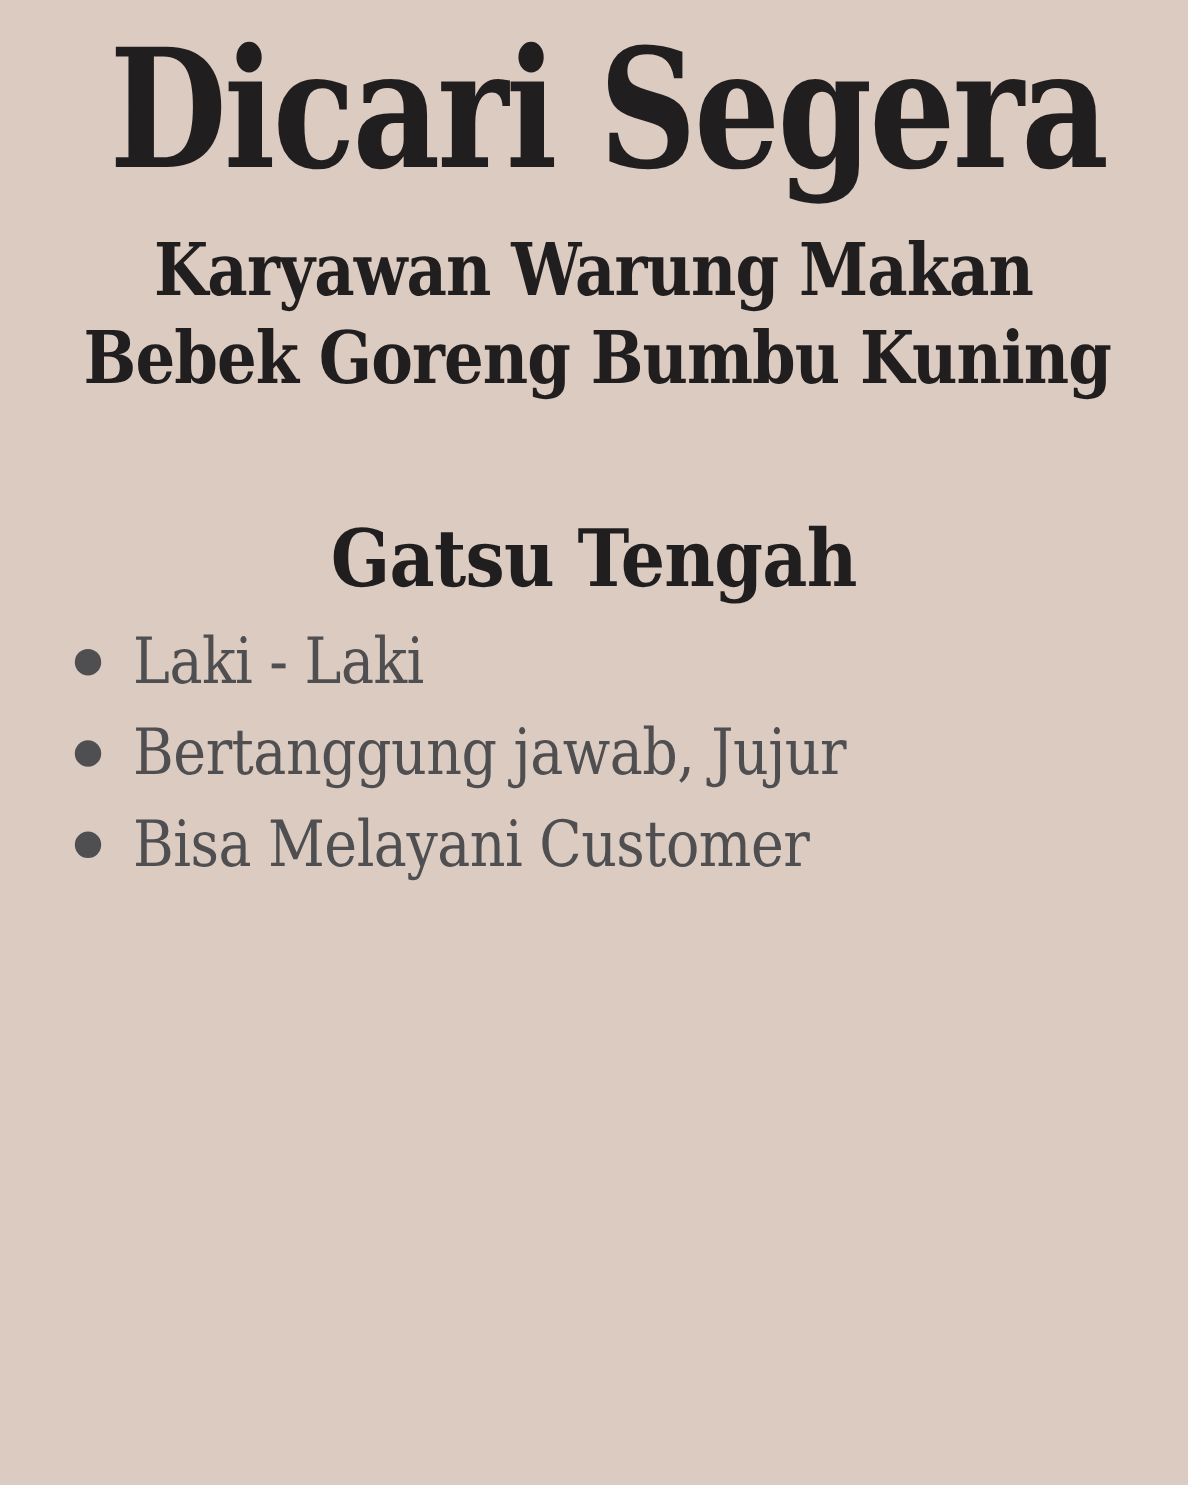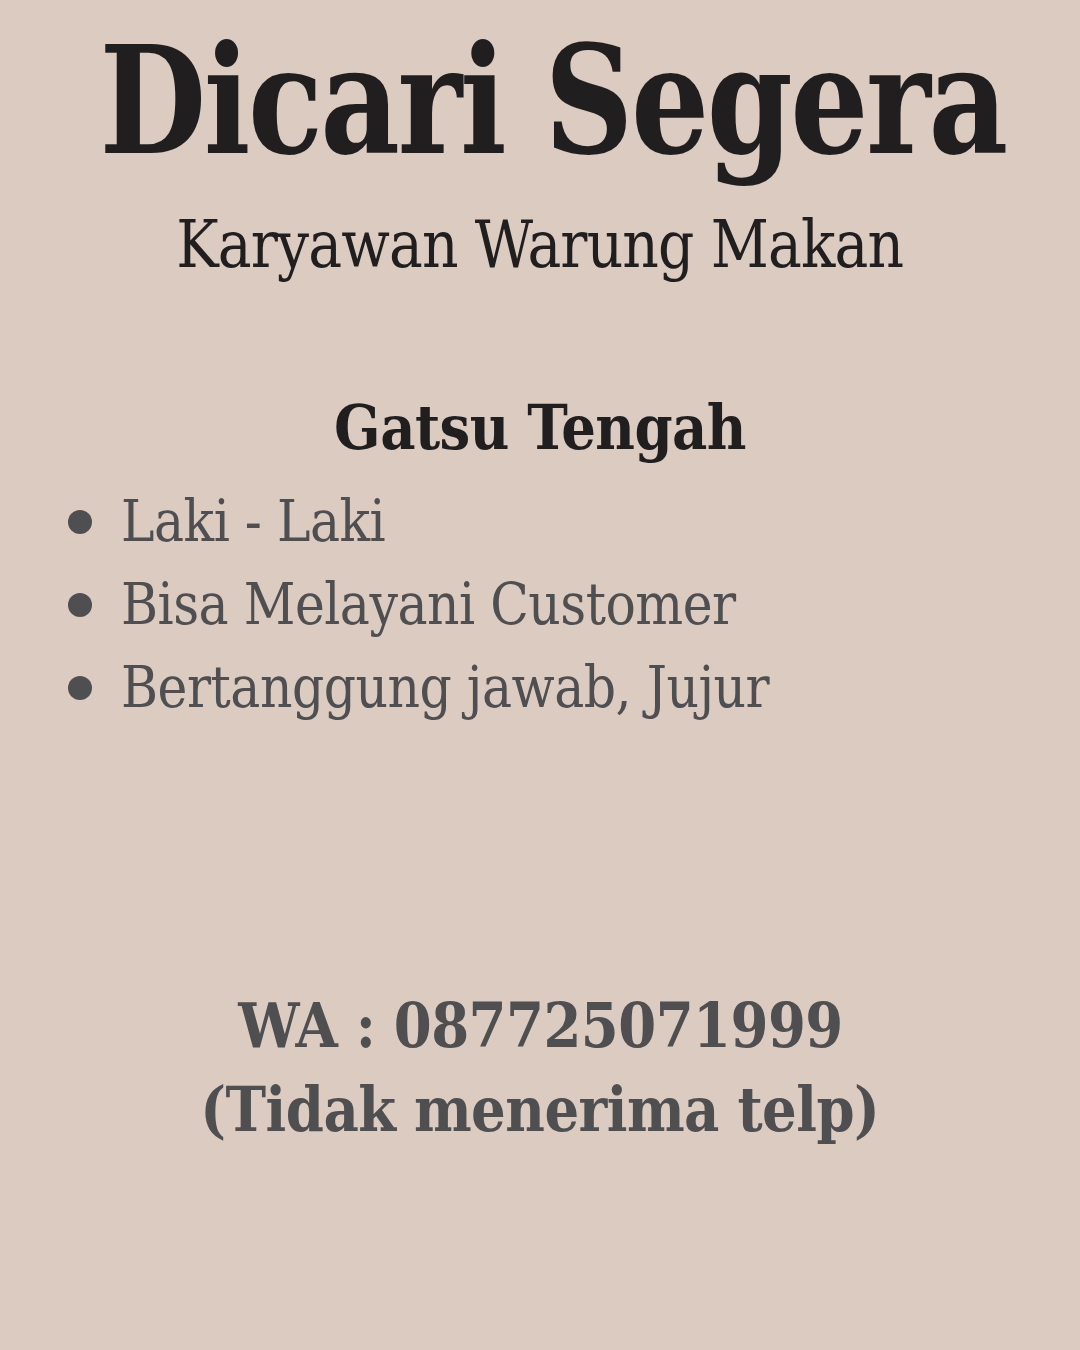--- a/index.html
+++ b/index.html
@@ -30,34 +30,34 @@
     white-space: nowrap;
   }
   .title .squeeze {
     display: inline-block;
     transform: scaleX(0.82);
     transform-origin: center;
   }
   .subtitle {
     margin-top: 15px;
     font-size: 66px;
-    font-weight: 400;
+    font-weight: 700;
     line-height: 80px;
     color: #211e1f;
     letter-spacing: -0.015em;
   }
   .subtitle .squeeze {
     display: inline-block;
     transform: scaleX(0.86);
     transform-origin: center;
     white-space: nowrap;
   }
   .location {
     margin: 105px 0 0 0;
-    font-size: 62px;
+    font-size: 72px;
     font-weight: 700;
     line-height: 75px;
     color: #211e1f;
     letter-spacing: -0.01em;
   }
   .location .squeeze {
     display: inline-block;
     transform: scaleX(0.88);
     transform-origin: center;
     white-space: nowrap;
@@ -110,28 +110,25 @@
 </style>
 </head>
 <body>
 
 <div class="poster">
 
   <h1 class="title"><span class="squeeze">Dicari Segera</span></h1>
 
   <div class="subtitle">
     <div><span class="squeeze">Karyawan Warung Makan</span></div>
+    <div><span class="squeeze">Bebek Goreng Bumbu Kuning</span></div>
   </div>
 
   <h2 class="location"><span class="squeeze">Gatsu Tengah</span></h2>
 
   <ul class="requirements">
     <li><span class="squeeze">Laki - Laki</span></li>
+    <li><span class="squeeze">Bertanggung jawab, Jujur</span></li>
     <li><span class="squeeze">Bisa Melayani Customer</span></li>
-    <li><span class="squeeze">Bertanggung jawab, Jujur</span></li>
   </ul>
 
-  <div class="contact">
-    <div><span class="squeeze">WA : 087725071999</span></div>
-    <div><span class="squeeze">(Tidak menerima telp)</span></div>
-  </div>
 
 </div>
 
 </body></html>

